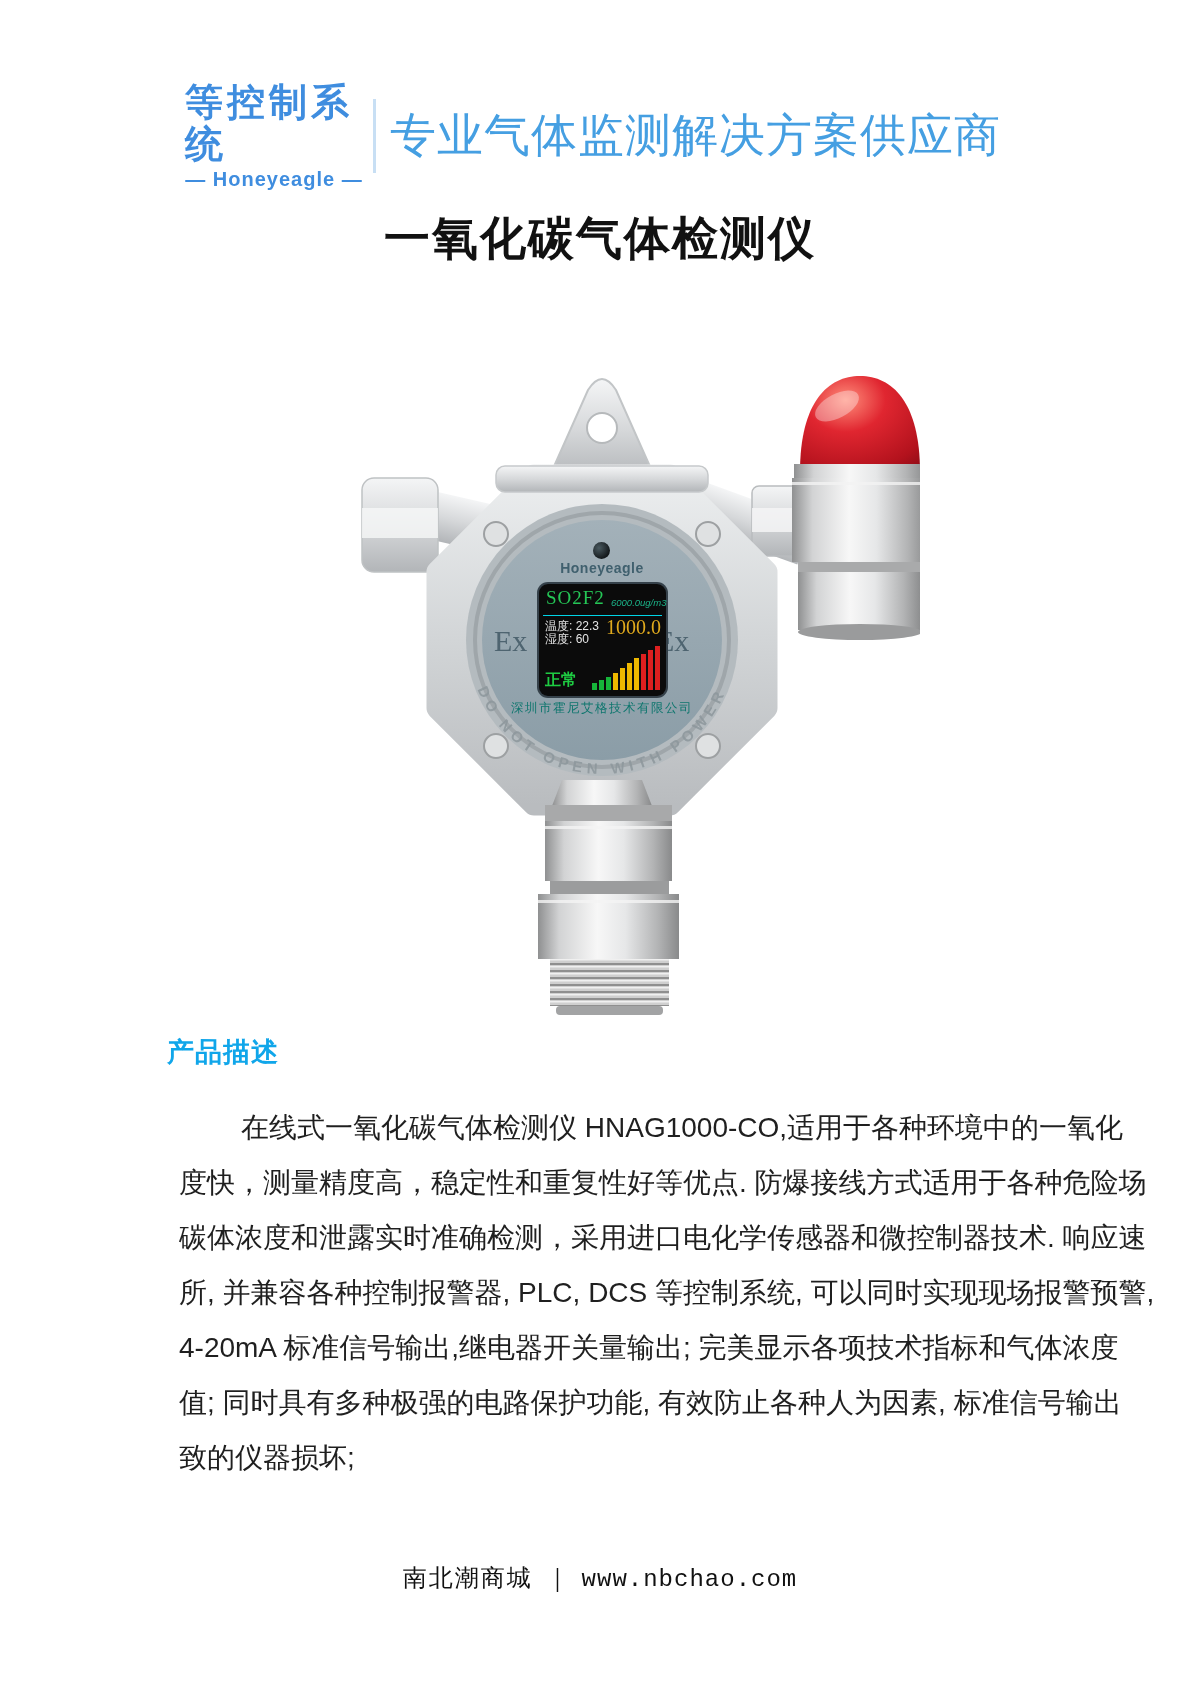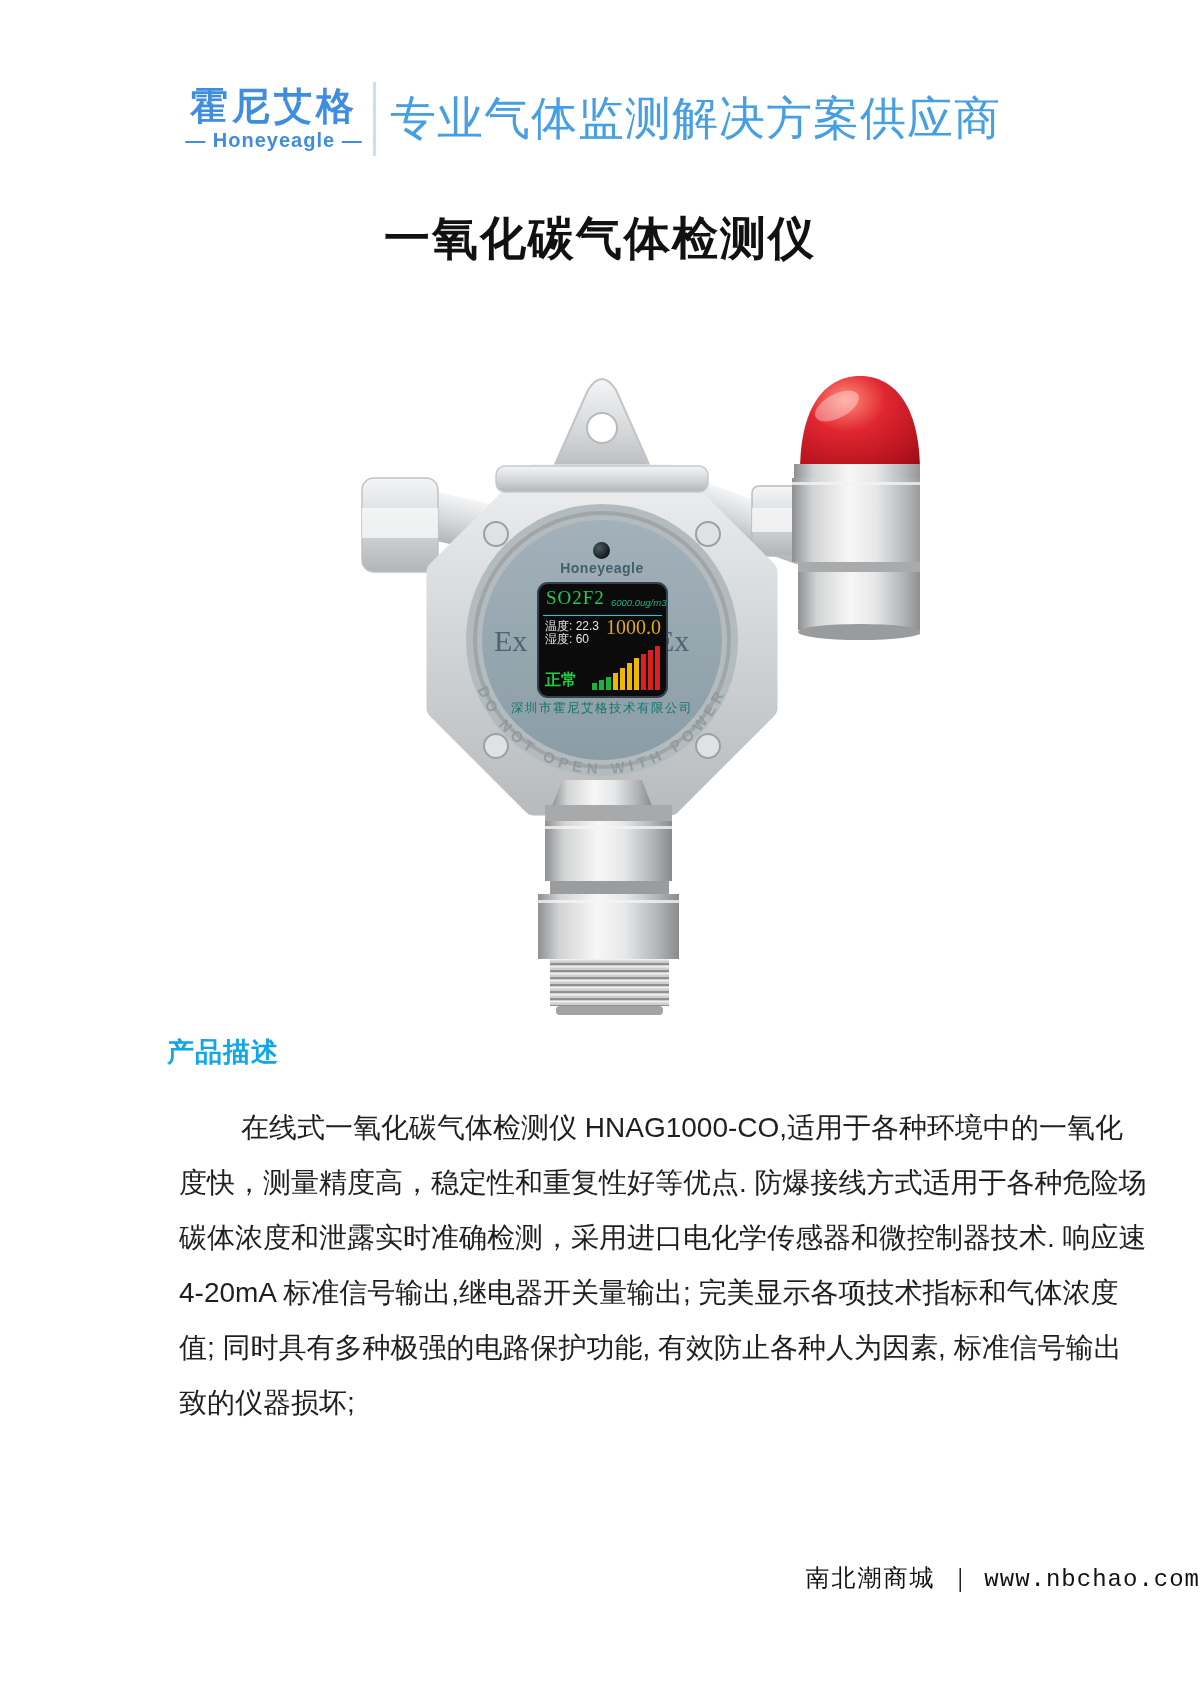--- a/index.html
+++ b/index.html
@@ -51,33 +51,33 @@
   
   .section-heading{position:absolute;left:167px;top:1034px;font-size:27px;font-weight:bold;
                    color:#10a6ea;letter-spacing:1px;}
   .description{position:absolute;left:167px;top:1100px;width:870px;font-size:28px;color:#1f1f1f;margin-left:12px;}
   .description .para-line{line-height:55px;text-align:justify;text-align-last:justify;
                           white-space:nowrap;}
   .description .para-line:first-child{padding-left:62px;}
   .description .para-line:last-child{text-align-last:left;}
 
   
-  .footer{position:absolute;left:0;top:1562px;width:100%;text-align:right;font-size:24px;color:#111;}
+  .footer{position:absolute;left:0;top:1562px;width:100%;text-align:center;font-size:24px;color:#111;}
   .footer .site{font-family:"Liberation Serif",serif;letter-spacing:2px;}
   .footer .sep{font-family:"Liberation Serif",serif;margin:0 6px;}
   .footer .url{font-family:"Liberation Mono",monospace;letter-spacing:1px;}
 </style>
 </head>
 <body>
 
 <div class="page">
 
   <div class="header">
     <div class="logo">
-      <div class="logo-cn">霍尼艾格</div>
+      <div class="logo-cn">等控制系统</div>
       <div class="logo-en">— Honeyeagle —</div>
     </div>
     <div class="header-divider"></div>
     <div class="tagline">专业气体监测解决方案供应商</div>
   </div>
 
   <div class="doc-title">一氧化碳气体检测仪</div>
 
   <div class="device-wrap">
     <svg class="device-svg" width="620" height="690" viewBox="0 0 620 690">
@@ -210,20 +210,21 @@
         <div class="bar" style="height: 40px; background: rgb(221, 31, 31);"></div>
         <div class="bar" style="height: 44px; background: rgb(221, 31, 31);"></div>
       </div>
   </div>
 
   <div class="section-heading">产品描述</div>
   <div class="description">
       <div class="para-line">在线式一氧化碳气体检测仪 HNAG1000-CO,适用于各种环境中的一氧化</div>
       <div class="para-line">度快，测量精度高，稳定性和重复性好等优点. 防爆接线方式适用于各种危险场</div>
       <div class="para-line">碳体浓度和泄露实时准确检测，采用进口电化学传感器和微控制器技术. 响应速</div>
+      <div class="para-line">所, 并兼容各种控制报警器, PLC, DCS 等控制系统, 可以同时实现现场报警预警,</div>
       <div class="para-line">4-20mA 标准信号输出,继电器开关量输出; 完美显示各项技术指标和气体浓度</div>
       <div class="para-line">值; 同时具有多种极强的电路保护功能, 有效防止各种人为因素, 标准信号输出</div>
       <div class="para-line">致的仪器损坏;</div>
     </div>
 
   <div class="footer">
     <span class="site">南北潮商城</span>
     <span class="sep">｜</span>
     <span class="url">www.nbchao.com</span>
   </div>

